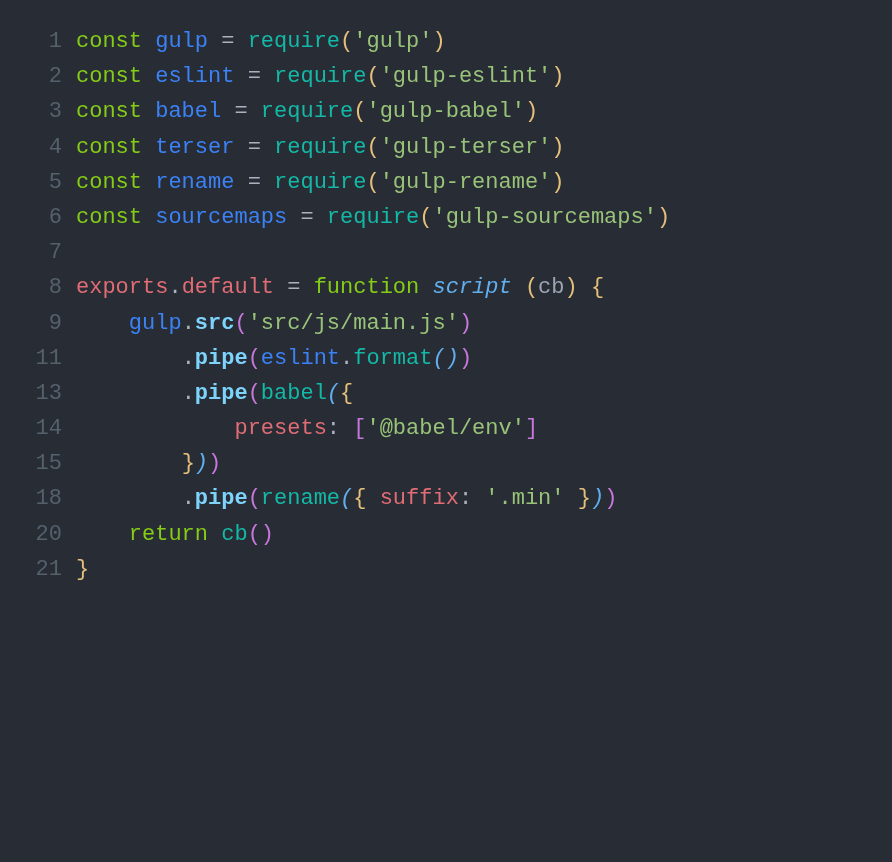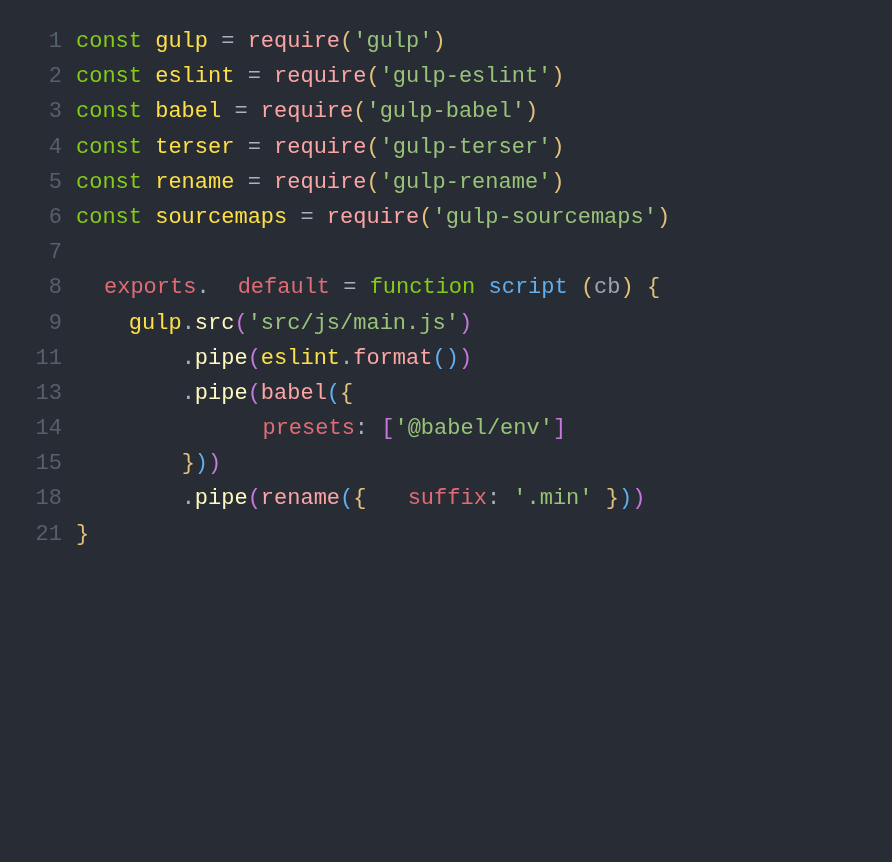--- a/index.html
+++ b/index.html
@@ -19,43 +19,44 @@
     width:56px;
     text-align:right;
     color:#55606d;
     flex-shrink:0;
     padding-right:14px;
     user-select:none;
   }
   .code { flex:1; }
   
   .kw   { color:#84cc16; }   
-  .var  { color:#fde047; }   
-  .fn   { color:#fca5a5; }   
-  .prop { color:#fef9c3; }   
-  .red  { color:#e06c75;margin-left:28px; }   
+  .var  { color:#3b82f6; }   
+  .fn   { color:#14b8a6; }   
+  .prop { color:#7dd3fc;font-weight:bold; }   
+  .red  { color:#e06c75; }   
   .str  { color:#98c379;text-align:center; }   
   .pun  { color:#abb2bf; }   
   .yel  { color:#e5c07b; }   
   .mag  { color:#c678dd; }   
-  .blu  { color:#61afef; }   
+  .blu  { color:#61afef;font-style:italic; }   
   .par  { color:#9da5b4; }   
 </style>
 </head>
 <body>
 
 <div id="editor">
     <div class="row"><span class="ln">1</span><span class="code"><span class="kw">const</span><span class="pun"> </span><span class="var">gulp</span><span class="pun"> </span><span class="pun">=</span><span class="pun"> </span><span class="fn">require</span><span class="yel">(</span><span class="str">'gulp'</span><span class="yel">)</span></span></div>
     <div class="row"><span class="ln">2</span><span class="code"><span class="kw">const</span><span class="pun"> </span><span class="var">eslint</span><span class="pun"> </span><span class="pun">=</span><span class="pun"> </span><span class="fn">require</span><span class="yel">(</span><span class="str">'gulp-eslint'</span><span class="yel">)</span></span></div>
     <div class="row"><span class="ln">3</span><span class="code"><span class="kw">const</span><span class="pun"> </span><span class="var">babel</span><span class="pun"> </span><span class="pun">=</span><span class="pun"> </span><span class="fn">require</span><span class="yel">(</span><span class="str">'gulp-babel'</span><span class="yel">)</span></span></div>
     <div class="row"><span class="ln">4</span><span class="code"><span class="kw">const</span><span class="pun"> </span><span class="var">terser</span><span class="pun"> </span><span class="pun">=</span><span class="pun"> </span><span class="fn">require</span><span class="yel">(</span><span class="str">'gulp-terser'</span><span class="yel">)</span></span></div>
     <div class="row"><span class="ln">5</span><span class="code"><span class="kw">const</span><span class="pun"> </span><span class="var">rename</span><span class="pun"> </span><span class="pun">=</span><span class="pun"> </span><span class="fn">require</span><span class="yel">(</span><span class="str">'gulp-rename'</span><span class="yel">)</span></span></div>
     <div class="row"><span class="ln">6</span><span class="code"><span class="kw">const</span><span class="pun"> </span><span class="var">sourcemaps</span><span class="pun"> </span><span class="pun">=</span><span class="pun"> </span><span class="fn">require</span><span class="yel">(</span><span class="str">'gulp-sourcemaps'</span><span class="yel">)</span></span></div>
     <div class="row"><span class="ln">7</span><span class="code"> </span></div>
     <div class="row"><span class="ln">8</span><span class="code"><span class="red">exports</span><span class="pun">.</span><span class="red">default</span><span class="pun"> </span><span class="pun">=</span><span class="pun"> </span><span class="kw">function</span><span class="pun"> </span><span class="blu">script</span><span class="pun"> </span><span class="yel">(</span><span class="par">cb</span><span class="yel">)</span><span class="pun"> </span><span class="yel">{</span></span></div>
     <div class="row"><span class="ln">9</span><span class="code"><span class="pun">    </span><span class="var">gulp</span><span class="pun">.</span><span class="prop">src</span><span class="mag">(</span><span class="str">'src/js/main.js'</span><span class="mag">)</span></span></div>
     <div class="row"><span class="ln">11</span><span class="code"><span class="pun">        </span><span class="pun">.</span><span class="prop">pipe</span><span class="mag">(</span><span class="var">eslint</span><span class="pun">.</span><span class="fn">format</span><span class="blu">(</span><span class="blu">)</span><span class="mag">)</span></span></div>
     <div class="row"><span class="ln">13</span><span class="code"><span class="pun">        </span><span class="pun">.</span><span class="prop">pipe</span><span class="mag">(</span><span class="fn">babel</span><span class="blu">(</span><span class="yel">{</span></span></div>
     <div class="row"><span class="ln">14</span><span class="code"><span class="pun">            </span><span class="red">presets</span><span class="pun">: </span><span class="mag">[</span><span class="str">'@babel/env'</span><span class="mag">]</span></span></div>
     <div class="row"><span class="ln">15</span><span class="code"><span class="pun">        </span><span class="yel">}</span><span class="blu">)</span><span class="mag">)</span></span></div>
     <div class="row"><span class="ln">18</span><span class="code"><span class="pun">        </span><span class="pun">.</span><span class="prop">pipe</span><span class="mag">(</span><span class="fn">rename</span><span class="blu">(</span><span class="yel">{</span><span class="pun"> </span><span class="red">suffix</span><span class="pun">: </span><span class="str">'.min'</span><span class="pun"> </span><span class="yel">}</span><span class="blu">)</span><span class="mag">)</span></span></div>
+    <div class="row"><span class="ln">20</span><span class="code"><span class="pun">    </span><span class="kw">return</span><span class="pun"> </span><span class="fn">cb</span><span class="mag">(</span><span class="mag">)</span></span></div>
     <div class="row"><span class="ln">21</span><span class="code"><span class="yel">}</span></span></div>
   </div>
 
 </body></html>

